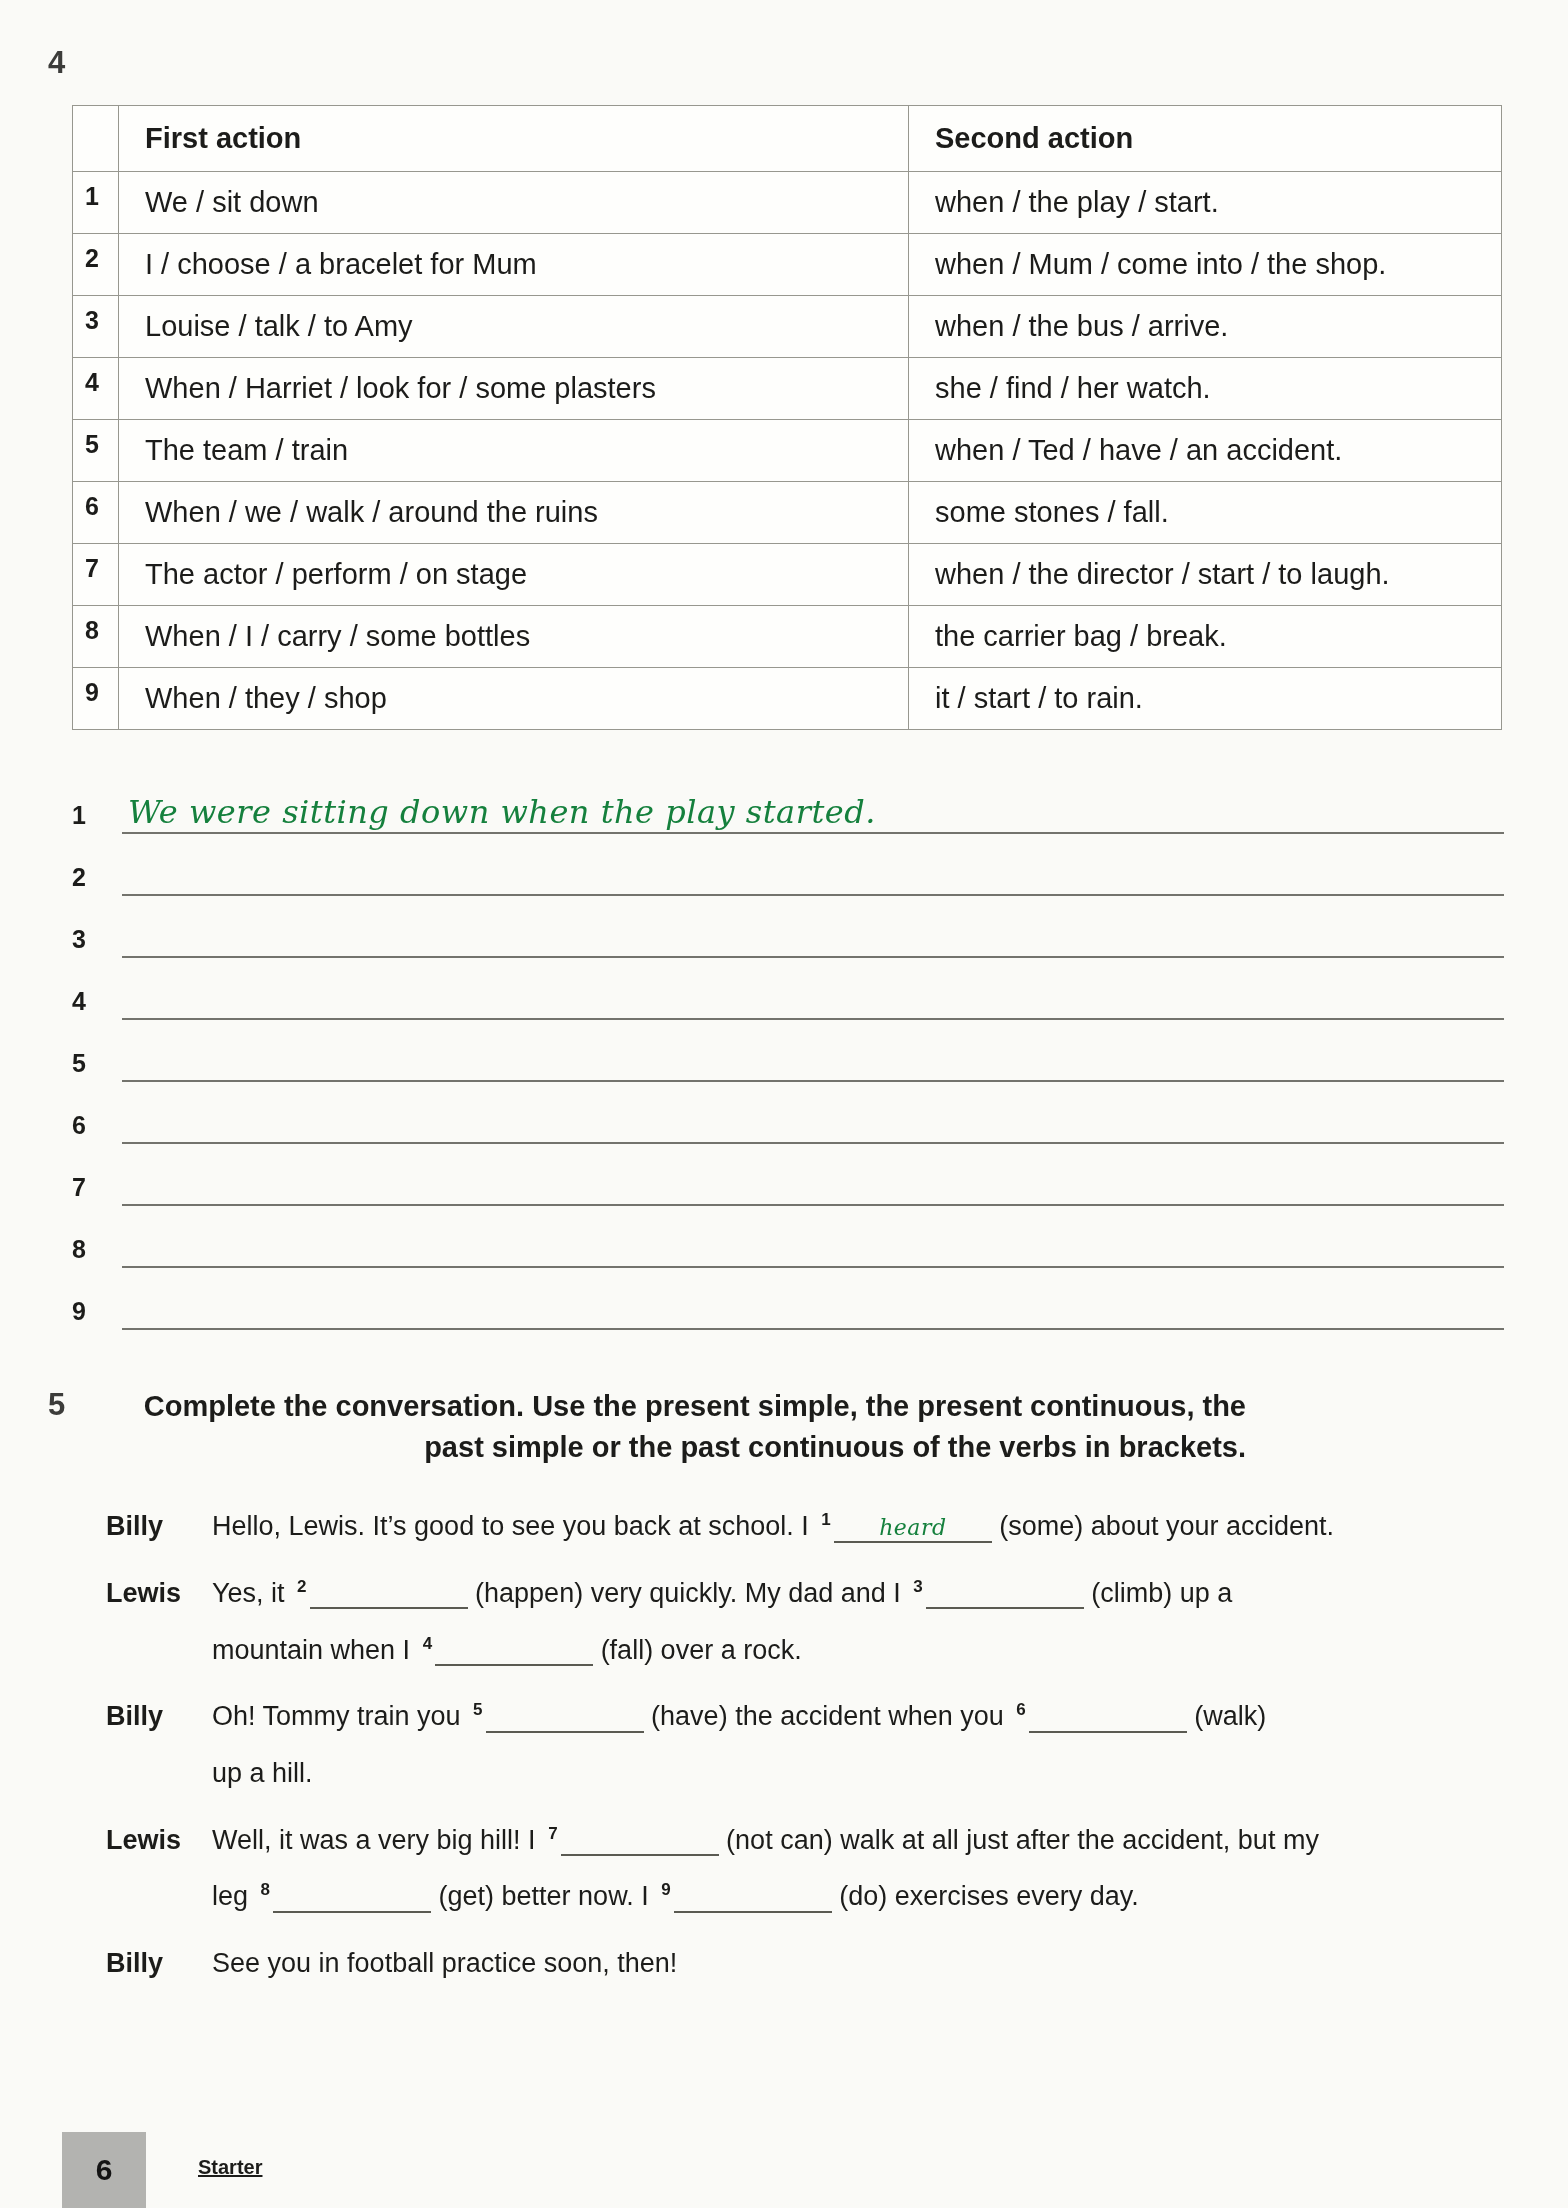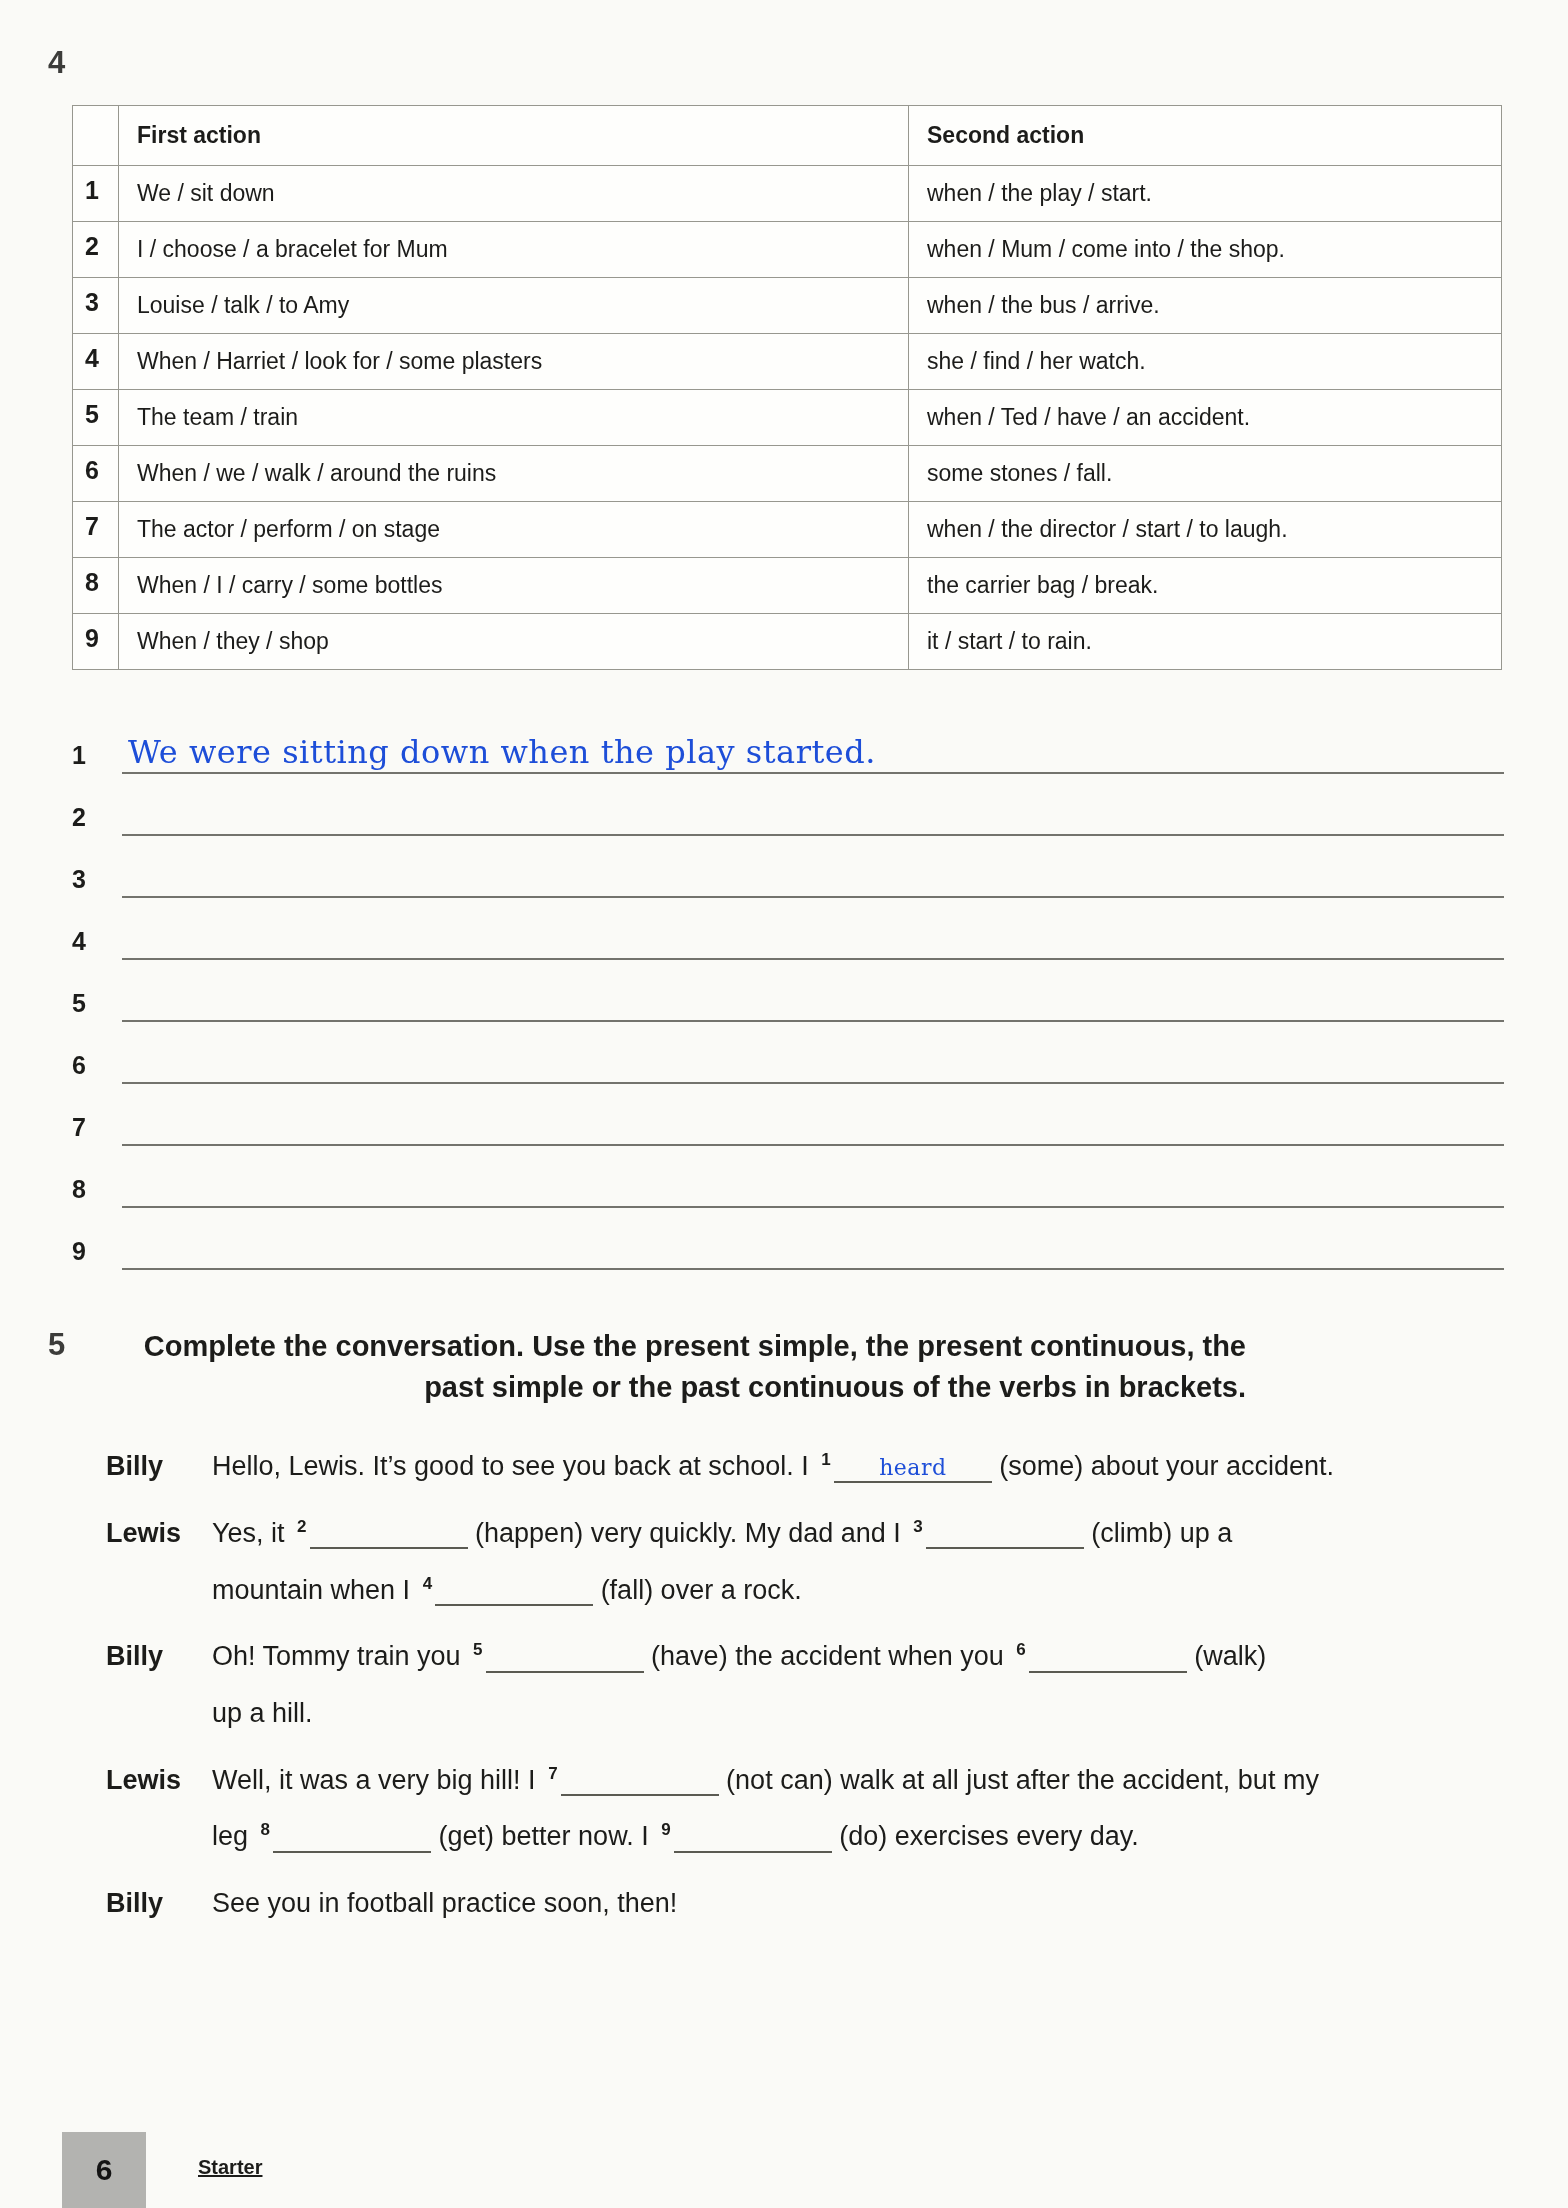--- a/index.html
+++ b/index.html
@@ -14,36 +14,36 @@
   .page{padding:44px 64px 0 48px;}
 
   .ex-header{display:flex;align-items:flex-start;}
   .ex-num{font-weight:bold;font-size:31px;color:#3c3c3a;width:34px;flex:none;padding-top:1px;}
   .ex-title{font-weight:bold;font-size:29px;line-height:1.42;margin-left:24px;}
 
   
   .tbl{margin:24px 0 0 24px;border-collapse:collapse;width:1430px;table-layout:fixed;}
   .tbl th,.tbl td{
     border:1.5px solid #97978f;
-    font-size:23px;padding:14px 18px;text-align:left;
+    font-size:29px;padding:14px 26px;text-align:left;
     vertical-align:middle;background:#fefefc;
   }
   .tbl th{font-weight:bold;padding-top:16px;padding-bottom:16px;}
   .tbl td.num{font-weight:bold;font-size:25px;vertical-align:top;padding:10px 4px 0 12px;}
   .col-num{width:46px;}
   .col-first{width:790px;}
 
   
   .answers{margin:42px 0 0 24px;}
   .ans-row{display:flex;align-items:flex-end;height:62px;}
   .ans-num{font-weight:bold;font-size:25px;width:50px;flex:none;padding-bottom:4px;}
   .ans-line{flex:1;border-bottom:2px solid #73736d;height:100%;display:flex;align-items:flex-end;overflow:visible;}
   .hand{
-    font-family:"DejaVu Serif",serif;
-    font-size:32px;color:#1d4ed8;letter-spacing:.5px;
+    font-family:"DejaVu Serif",serif;font-style:italic;
+    font-size:32px;color:#15803d;letter-spacing:.5px;
     padding:0 0 1px 6px;white-space:nowrap;
   }
 
   
   .ex5{margin-top:56px;}
   .ex5 .ex-title{max-width:1140px;text-align:right;}
   .dialogue{margin:30px 0 0 36px;}
   .dlg-row{display:flex;margin-bottom:10px;margin-left:22px;}
   .dlg-speaker{font-weight:bold;font-size:27px;width:106px;flex:none;padding-top:13px;}
   .dlg-text{font-size:27px;line-height:2.1;flex:1;max-width:1400px;}

